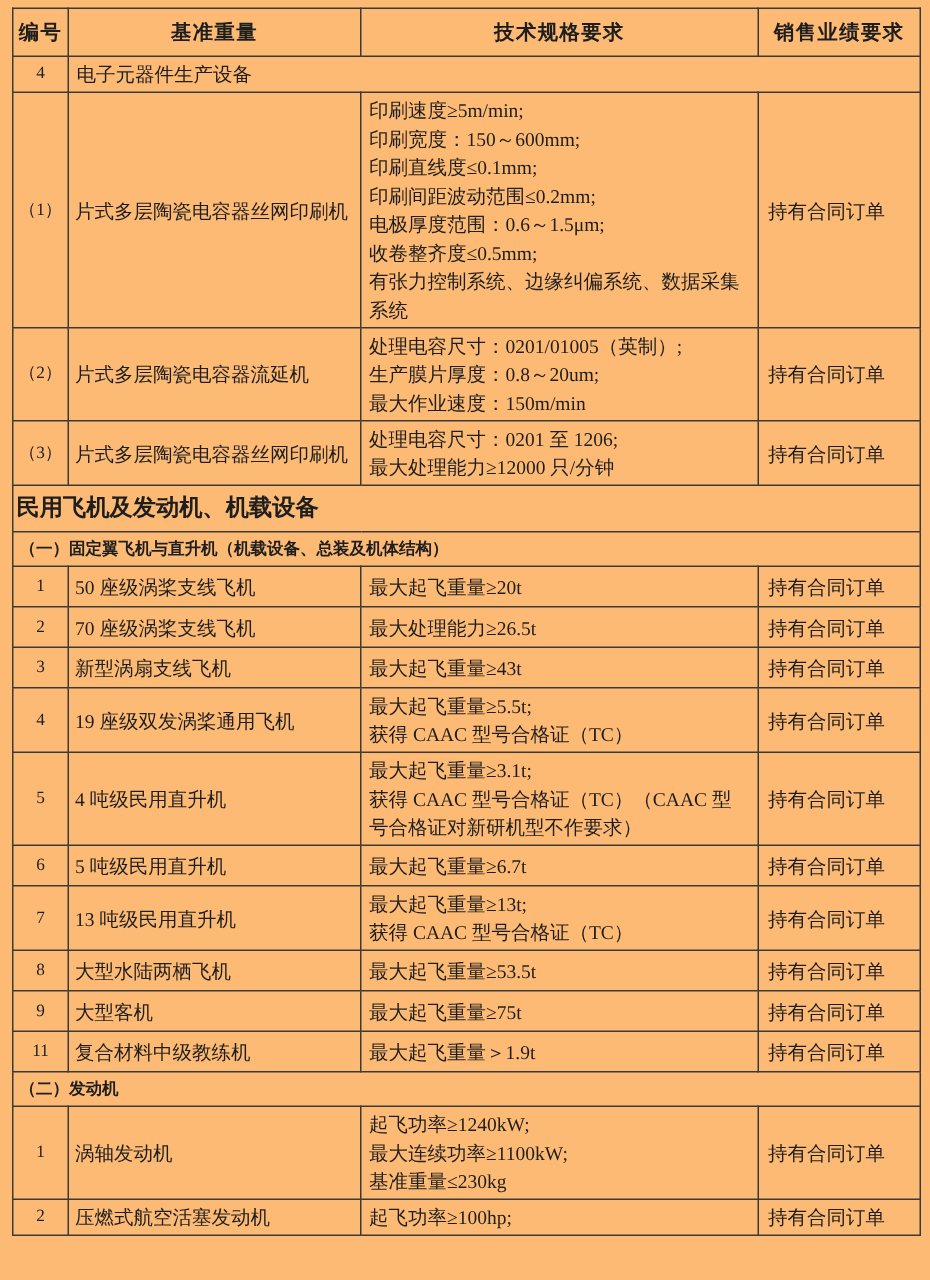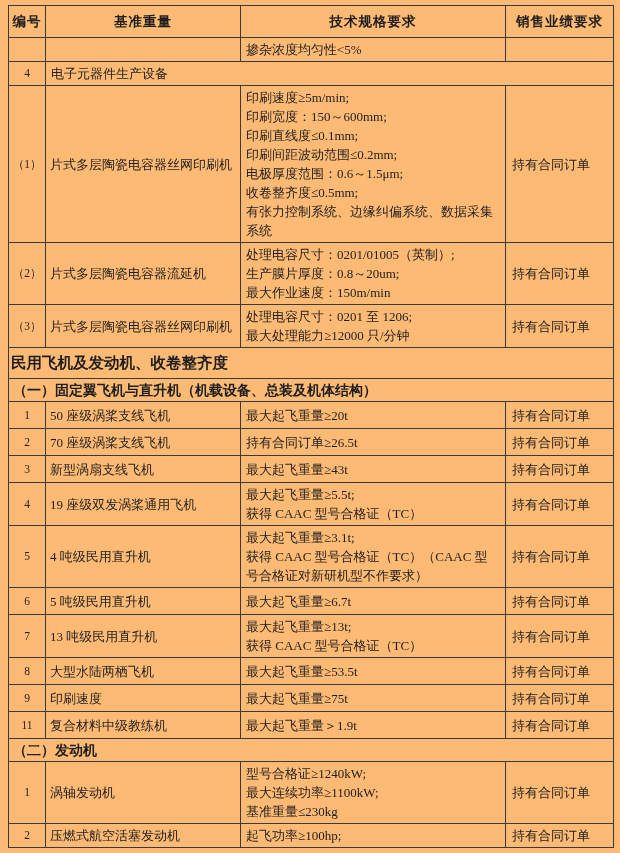--- a/index.html
+++ b/index.html
@@ -51,21 +51,21 @@
   .c-section {
     font-family: "Liberation Sans", sans-serif;
     font-weight: bold;
     font-size: 15.5px;
     line-height: 20px;
     padding: 5px 2px;
   }
   .c-subsection {
     font-family: "Liberation Sans", sans-serif;
     font-weight: bold;
-    font-size: 14px;
+    font-size: 11px;
     line-height: 18px;
     padding: 2px 4px;
   }
   tr.h27 td { height: 27px; }
   tr.h24 td { height: 24px; }
   tr.h21 td { height: 21px; }
 </style>
 </head>
 <body>
 
@@ -79,26 +79,20 @@
     </colgroup>
 
     <tbody>
         <tr>
       <th>编号</th>
       <th>基准重量</th>
       <th>技术规格要求</th>
       <th>销售业绩要求</th>
     </tr>
 
-    <tr class="h21">
-      <td class="c-id"></td>
-      <td class="c-name"></td>
-      <td class="c-spec">掺杂浓度均匀性&lt;5%</td>
-      <td class="c-sales"></td>
-    </tr>
 
     <tr class="h24">
       <td class="c-id">4</td>
       <td class="c-cat" colspan="3">电子元器件生产设备</td>
     </tr>
 
     <tr>
       <td class="c-id">（1）</td>
       <td class="c-name">片式多层陶瓷电容器丝网印刷机</td>
       <td class="c-spec">印刷速度≥5m/min;
@@ -122,38 +116,38 @@
 
     <tr>
       <td class="c-id">（3）</td>
       <td class="c-name">片式多层陶瓷电容器丝网印刷机</td>
       <td class="c-spec">处理电容尺寸：0201 至 1206;
 最大处理能力≥12000 只/分钟</td>
       <td class="c-sales">持有合同订单</td>
     </tr>
 
     <tr>
-      <td class="c-section" colspan="4">民用飞机及发动机、收卷整齐度</td>
+      <td class="c-section" colspan="4">民用飞机及发动机、机载设备</td>
     </tr>
 
     <tr>
       <td class="c-subsection" colspan="4">（一）固定翼飞机与直升机（机载设备、总装及机体结构）</td>
     </tr>
 
     <tr class="h27">
       <td class="c-id">1</td>
       <td class="c-name">50 座级涡桨支线飞机</td>
       <td class="c-spec">最大起飞重量≥20t</td>
       <td class="c-sales">持有合同订单</td>
     </tr>
 
     <tr class="h27">
       <td class="c-id">2</td>
       <td class="c-name">70 座级涡桨支线飞机</td>
-      <td class="c-spec">持有合同订单≥26.5t</td>
+      <td class="c-spec">最大处理能力≥26.5t</td>
       <td class="c-sales">持有合同订单</td>
     </tr>
 
     <tr class="h27">
       <td class="c-id">3</td>
       <td class="c-name">新型涡扇支线飞机</td>
       <td class="c-spec">最大起飞重量≥43t</td>
       <td class="c-sales">持有合同订单</td>
     </tr>
 
@@ -190,41 +184,41 @@
 
     <tr class="h27">
       <td class="c-id">8</td>
       <td class="c-name">大型水陆两栖飞机</td>
       <td class="c-spec">最大起飞重量≥53.5t</td>
       <td class="c-sales">持有合同订单</td>
     </tr>
 
     <tr class="h27">
       <td class="c-id">9</td>
-      <td class="c-name">印刷速度</td>
+      <td class="c-name">大型客机</td>
       <td class="c-spec">最大起飞重量≥75t</td>
       <td class="c-sales">持有合同订单</td>
     </tr>
 
 
     <tr class="h27">
       <td class="c-id">11</td>
       <td class="c-name">复合材料中级教练机</td>
       <td class="c-spec">最大起飞重量＞1.9t</td>
       <td class="c-sales">持有合同订单</td>
     </tr>
 
     <tr>
       <td class="c-subsection" colspan="4">（二）发动机</td>
     </tr>
 
     <tr>
       <td class="c-id">1</td>
       <td class="c-name">涡轴发动机</td>
-      <td class="c-spec">型号合格证≥1240kW;
+      <td class="c-spec">起飞功率≥1240kW;
 最大连续功率≥1100kW;
 基准重量≤230kg</td>
       <td class="c-sales">持有合同订单</td>
     </tr>
 
     <tr class="h24">
       <td class="c-id">2</td>
       <td class="c-name">压燃式航空活塞发动机</td>
       <td class="c-spec">起飞功率≥100hp;</td>
       <td class="c-sales">持有合同订单</td>

